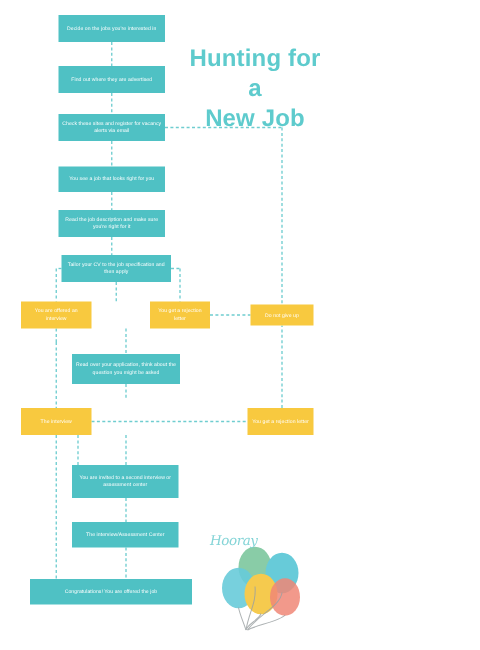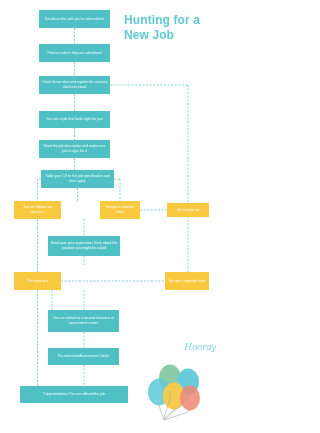--- a/index.html
+++ b/index.html
@@ -24,36 +24,36 @@
     line-height:1.45;
     letter-spacing:.05px;
     padding:1px 2px;
     z-index:3;
   }
   .teal{background:#4fc1c4;}
   .yellow{background:#f8c93f;}
 
   .title{
     position:absolute;
-    left:124px;top:13px;width:92px;
-    text-align:left;
+    left:124px;top:30px;width:92px;
+    text-align:center;
     color:#5ecbcd;
-    font-size:12px;
+    font-size:16px;
     font-weight:bold;
     line-height:1.25;
     letter-spacing:.1px;
     z-index:3;
   }
 
   svg.lines{position:absolute;left:0;top:0;width:220px;height:433px;z-index:1;}
 
   .logo{position:absolute;left:140px;top:340px;width:76px;height:90px;z-index:2;}
   .logo-word{
-    position:absolute;left:0;top:2px;width:76px;
-    text-align:right;
+    position:absolute;left:0;top:16px;width:76px;
+    text-align:left;
     color:#6fcdd0;
     font-family:"DejaVu Serif", serif;
     font-style:italic;
     font-size:9px;
     letter-spacing:-.3px;
     opacity:.85;
   }
 </style>
 </head>
 <body>

